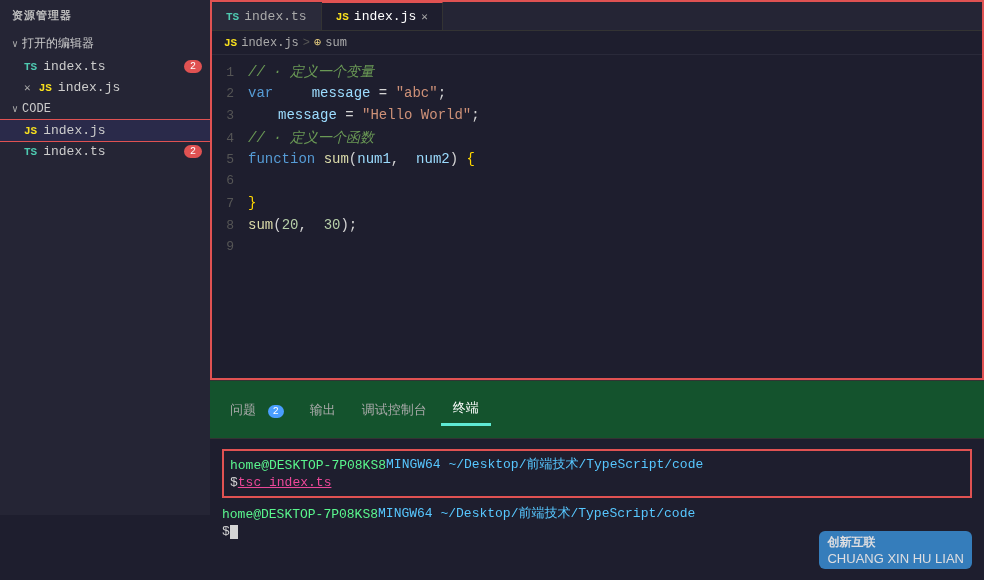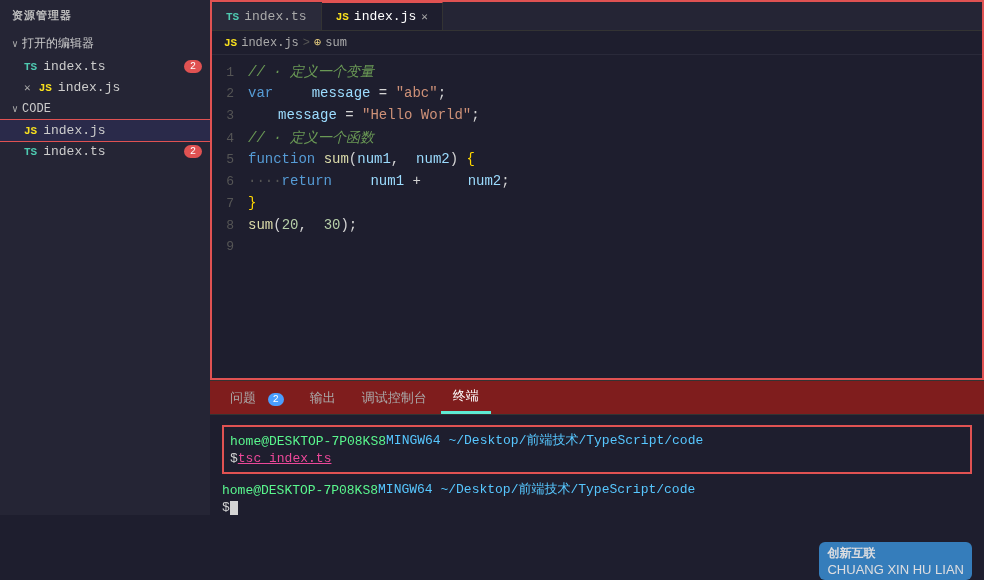--- a/index.html
+++ b/index.html
@@ -205,23 +205,23 @@
       height: 200px;
       background: #1e1e2e;
       display: flex;
       flex-direction: column;
       border-top: 1px solid #333;
     }
 
     .panel-tabs {
       display: flex;
       align-items: center;
-      background: #7f1d1d;
+      background: #14532d;
       border-bottom: 1px solid #333;
-      padding: 0 8px;
+      padding: 12px 8px;
       gap: 2px;
     }
     .panel-tab {
       padding: 6px 12px;
       font-size: 13px;
       color: #aaa;
       cursor: pointer;
     }
     .panel-tab.active {
       color: #fff;
@@ -361,21 +361,20 @@
       <div class="code-line">
         <span class="line-num">4</span>
         <span class="line-content"><span class="c-comment">// · 定义一个函数</span></span>
       </div>
       <div class="code-line">
         <span class="line-num">5</span>
         <span class="line-content"><span class="c-keyword">function</span> <span class="c-func">sum</span><span class="c-punct">(</span><span class="c-param">num1</span><span class="c-punct">,</span> <span class="c-param"> num2</span><span class="c-punct">)</span> <span class="c-brace">{</span></span>
       </div>
       <div class="code-line">
         <span class="line-num">6</span>
-        <span class="line-content"><span class="c-dots">····</span><span class="c-keyword">return</span> <span class="c-var">num1</span> <span class="c-punct">+</span> <span class="c-var"> num2</span><span class="c-punct">;</span></span>
       </div>
       <div class="code-line">
         <span class="line-num">7</span>
         <span class="line-content"><span class="c-brace">}</span></span>
       </div>
       <div class="code-line">
         <span class="line-num">8</span>
         <span class="line-content"><span class="c-func">sum</span><span class="c-punct">(</span><span class="c-num">20</span><span class="c-punct">,</span> <span class="c-num"> 30</span><span class="c-punct">);</span></span>
       </div>
       <div class="code-line">
@@ -420,16 +419,16 @@
         <span class="term-path">MINGW64 ~/Desktop/前端技术/TypeScript/code</span>
       </div>
       <div class="term-line">
         <span class="term-prompt">$ </span>
         <span class="term-cursor"></span>
       </div>
     </div>
   </div>
 </div>
 
-<div class="watermark" style="position:fixed;bottom:0;right:12px;">
+<div class="watermark" style="position:fixed;bottom:11px;right:12px;">
   <div style="font-size:12px;font-weight:bold;">创新互联</div>
   <div style="font-size:13px;">CHUANG XIN HU LIAN</div>
 </div>
 
 </body></html>

